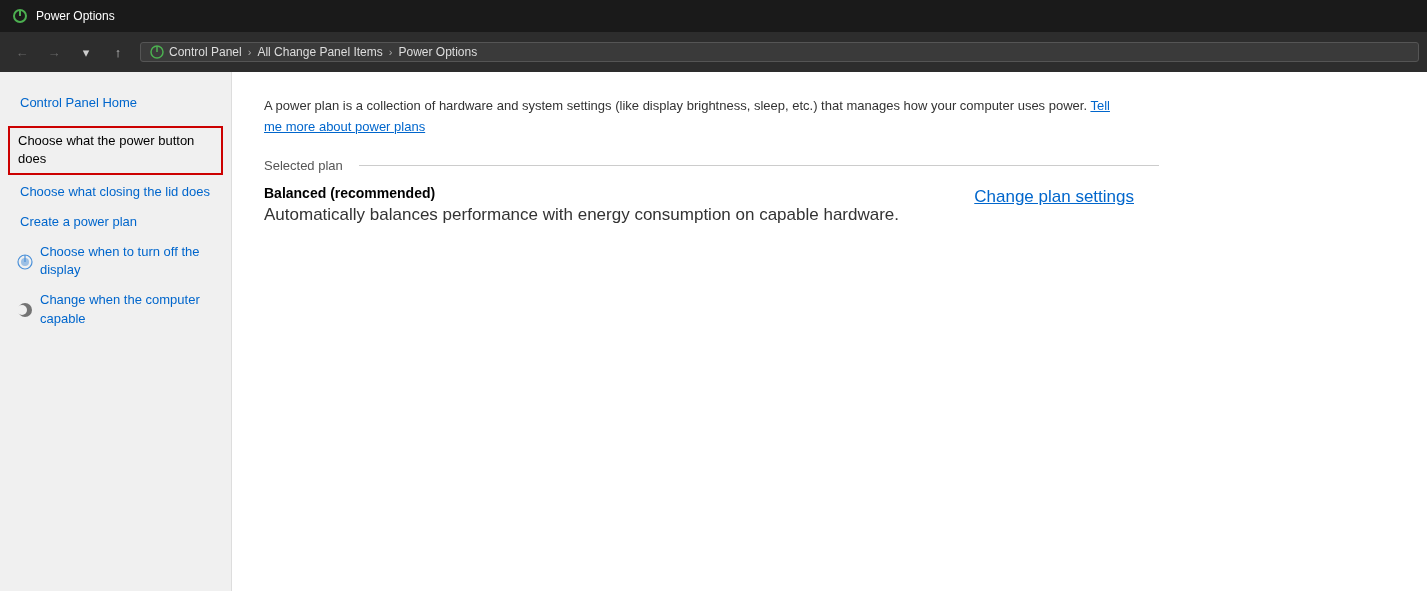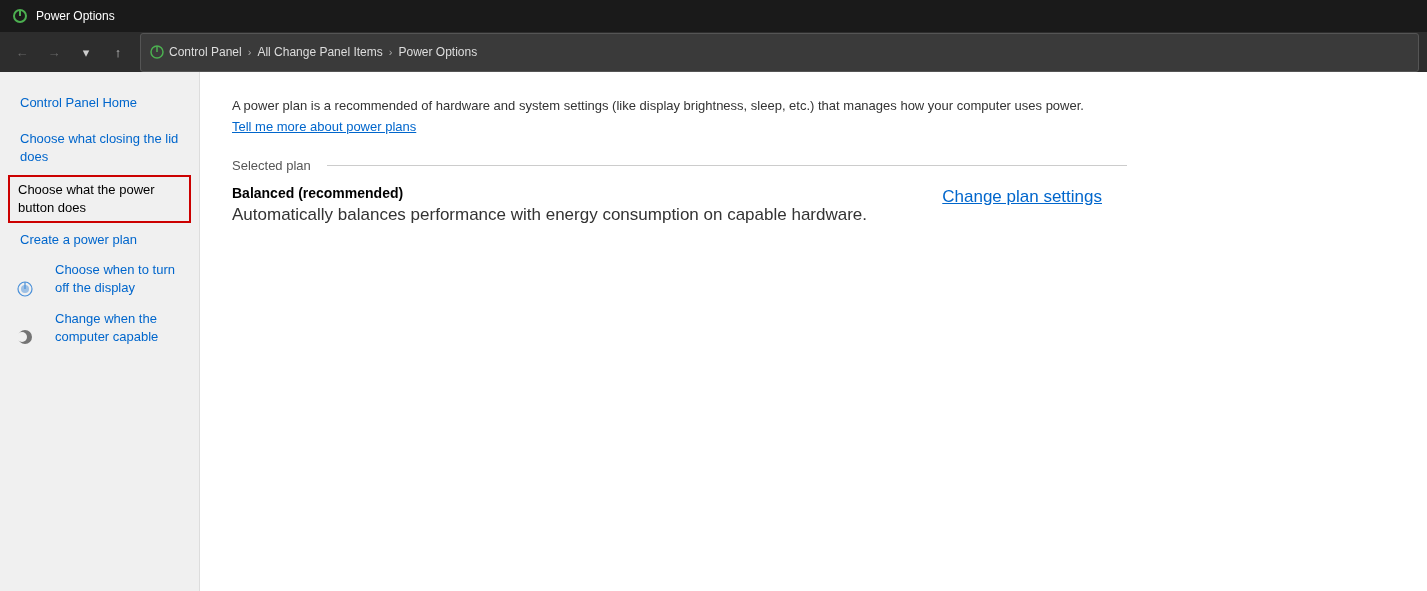--- a/index.html
+++ b/index.html
@@ -41,21 +41,21 @@
       font-size: 13px;
       cursor: pointer;
       border-radius: 3px;
     }
     .nav-btn.disabled { color: #666; cursor: default; }
     .address-bar {
       flex: 1;
       background: #3a3a3a;
       border: 1px solid #555;
       border-radius: 3px;
-      height: 39px;
+      height: 20px;
       display: flex;
       align-items: center;
       padding: 0 8px;
       gap: 4px;
       margin-left: 4px;
     }
     .address-icon {
       width: 16px; height: 16px;
       display: flex; align-items: center;
     }
@@ -71,21 +71,21 @@
 
     
     .main-container {
       display: flex;
       height: calc(591px - 32px - 40px);
       background: #f0f0f0;
     }
 
     
     .sidebar {
-      width: 200px;
+      width: 232px;
       background: #f0f0f0;
       padding: 16px 0;
       border-right: 1px solid #ddd;
     }
     .sidebar-item {
       padding: 6px 16px 6px 20px;
       font-size: 13px;
       color: #0066cc;
       cursor: pointer;
       line-height: 1.4;
@@ -93,22 +93,22 @@
     .sidebar-item.active {
       border: 2px solid #cc0000;
       color: #000;
       cursor: default;
       margin: 2px 8px;
       padding: 4px 8px;
       background: #f0f0f0;
     }
     .sidebar-item-with-icon {
       display: flex;
-      align-items: flex-end;
-      gap: 21px;
+      align-items: center;
+      gap: 6px;
       padding: 6px 16px 6px 16px;
       font-size: 13px;
       color: #0066cc;
       cursor: pointer;
       line-height: 1.4;
     }
     .sidebar-icon {
       width: 18px; height: 18px;
       flex-shrink: 0;
       margin-top: 1px;
@@ -224,23 +224,23 @@
     <span class="breadcrumb-sep">›</span>
     <span class="breadcrumb-text">Power Options</span>
   </div>
 </div>
 
 <div class="main-container">
 
   <div class="sidebar">
     <div class="sidebar-item" style="color:#0066cc; font-size:13px; cursor:pointer; padding: 6px 16px 12px 20px;">Control Panel Home</div>
 
+    <div class="sidebar-item active">Choose what the power button does</div>
+
     <div class="sidebar-item">Choose what closing the lid does</div>
-
-    <div class="sidebar-item active">Choose what the power button does</div>
 
     <div class="sidebar-item">Create a power plan</div>
 
     <div class="sidebar-item-with-icon">
       <div class="sidebar-icon">
         <svg width="18" height="18" viewBox="0 0 18 18">
           <circle cx="9" cy="9" r="7" fill="none" stroke="#4a90d9" stroke-width="1.2"></circle>
           <circle cx="9" cy="9" r="4" fill="#4a90d9" opacity="0.5"></circle>
           <line x1="9" y1="2" x2="9" y2="9" stroke="#4a90d9" stroke-width="1.2"></line>
         </svg>
@@ -255,21 +255,21 @@
           <circle cx="6" cy="9" r="5" fill="#f0f0f0"></circle>
         </svg>
       </div>
       <span>Change when the computer capable</span>
     </div>
   </div>
 
   <div class="content">
 
     <p class="content-desc">
-      <span>A power plan is a recommended of hardware and system settings (like display brightness, sleep, etc.) that manages how your computer uses power.</span>
+      <span>A power plan is a collection of hardware and system settings (like display brightness, sleep, etc.) that manages how your computer uses power.</span>
       <span> </span>
       <a class="content-link">Tell me more about power plans</a>
     </p>
 
     <div class="divider-row">
       <span class="divider-label">Selected plan</span>
       <div class="divider-line"></div>
     </div>
 
     <div class="plan-row">

